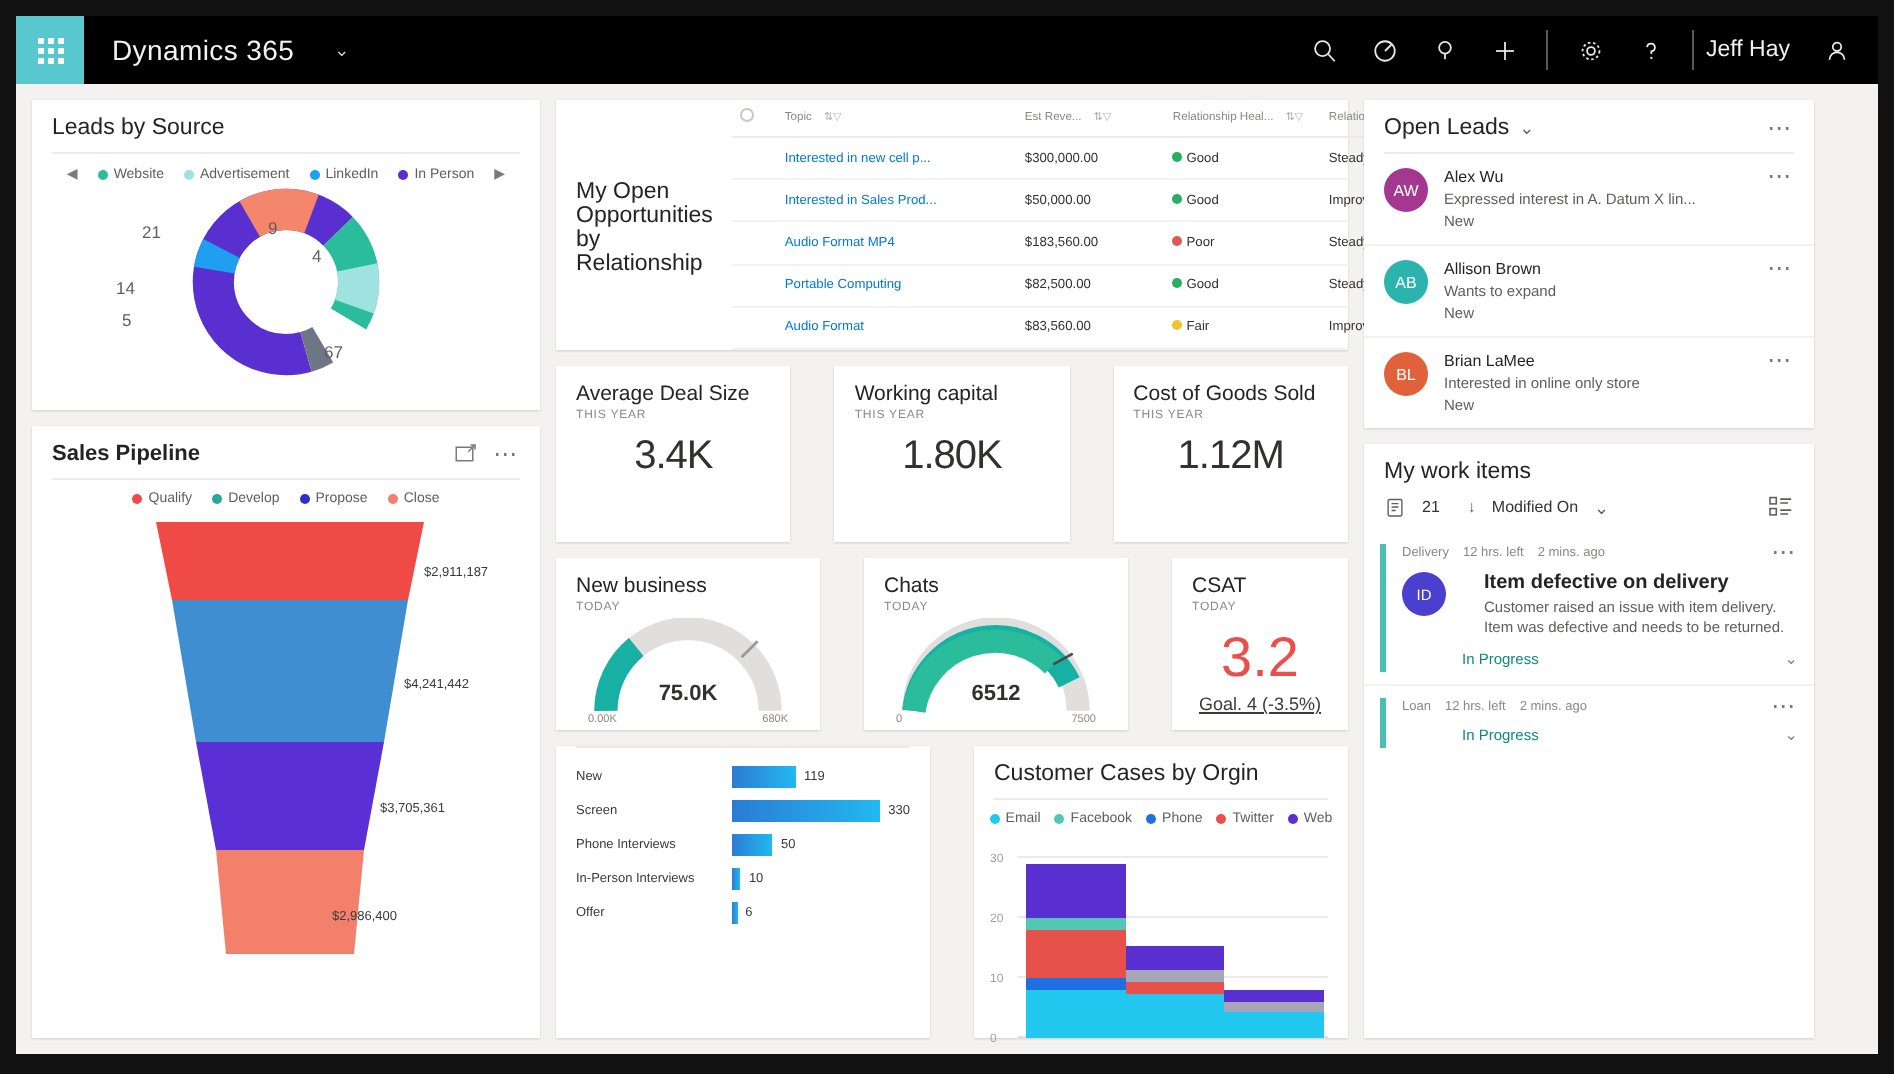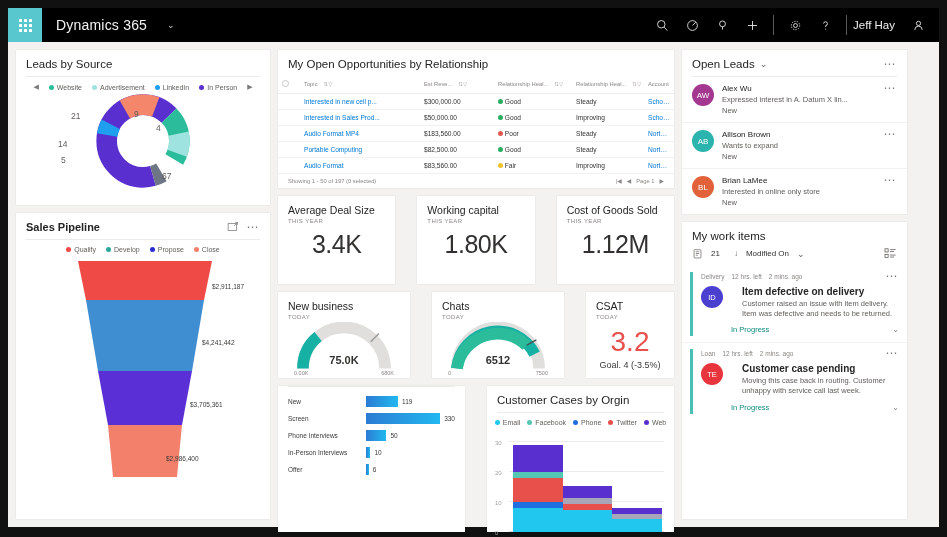--- a/index.html
+++ b/index.html
@@ -77,33 +77,33 @@
   
   .pipeline-card { flex:1; display:flex; flex-direction:column; }
   .funnel-wrap { position:relative; flex:1; }
   .funnel-lbl { position:absolute; font-size:6.5px; color:#3b3a39; }
 
   
   .tilerow { display:flex; gap:22px; }
   .tile { background:#fff; flex:1; box-shadow:0 .3px 1.2px rgba(0,0,0,.14); padding:8px 10px; }
   .tile-title { font-size:10.5px; color:#242424; }
   .tile-sub { font-size:6px; color:#8a8886; letter-spacing:.4px; margin-top:2px; }
-  .tile-big { font-size:25px; color:#323130; text-align:center; font-weight:400; margin-top:6px; letter-spacing:-.5px;}
+  .tile-big { font-size:20px; color:#323130; text-align:center; font-weight:400; margin-top:6px; letter-spacing:-.5px;}
   .tile.kpi { height:88px; }
   .tile.gauge { height:86px; }
 
   .gauge-wrap { position:relative; height:52px; margin-top:2px; }
   .gauge-val { position:absolute; left:0; right:0; bottom:8px; text-align:center; font-size:11px; color:#323130; font-weight:600;}
   .gauge-min { position:absolute; left:6px; bottom:-2px; font-size:5.5px; color:#8a8886; }
   .gauge-max { position:absolute; right:6px; bottom:-2px; font-size:5.5px; color:#8a8886; }
   .csat-big { font-size:28px; color:#e8504c; text-align:center; margin-top:6px; font-weight:400;}
-  .csat-goal { font-size:9px; color:#3b3a39; text-align:center; margin-top:2px;}
-
-  
-  .opps-card { height: 148px; display:flex; flex-direction:column;}
+  .csat-goal { font-size:9px; color:#3b3a39; text-align:center; margin-top:2px;text-decoration:underline;}
+
+  
+  .opps-card { height: 148px; display:flex; }
   table.opps { width:100%; border-collapse:collapse; table-layout:fixed; }
   table.opps th {
     font-size:5.8px; color:#8a8886; font-weight:400; text-align:left;
     padding: 4px 4px 5px 4px; border-bottom:1px solid #edebe9; white-space:nowrap; overflow:hidden;
   }
   table.opps td {
     font-size:6.6px; color:#323130; padding: 4px; border-bottom:1px solid #f3f2f1;
     white-space:nowrap; overflow:hidden; text-overflow:ellipsis;
   }
   table.opps td.lnk { color:#0078d4; }
@@ -651,27 +651,20 @@
 
         <div class="work-item" style="border-bottom:none">
           <div class="work-bar"></div>
           <div class="work-body">
             <div class="work-meta">
               <span>Loan</span>
               <span>12 hrs. left</span>
               <span>2 mins. ago</span>
               <span class="ellipsis el">⋯</span>
             </div>
-            <div class="work-row2">
-              <span class="work-av" style="background:#e8343c">TE</span>
-              <span style="flex:1;min-width:0;">
-                <span class="work-title" style="display:block">Customer case pending</span>
-                <span class="work-desc" style="display:block">Moving this case back in routing. Customer unhappy with service call last week.</span>
-              </span>
-            </div>
             <div class="work-foot">
               <span class="work-state">In Progress</span>
               <span class="work-chev">⌄</span>
             </div>
           </div>
         </div>
       </div>
     </div>
   </div>
 </div>

